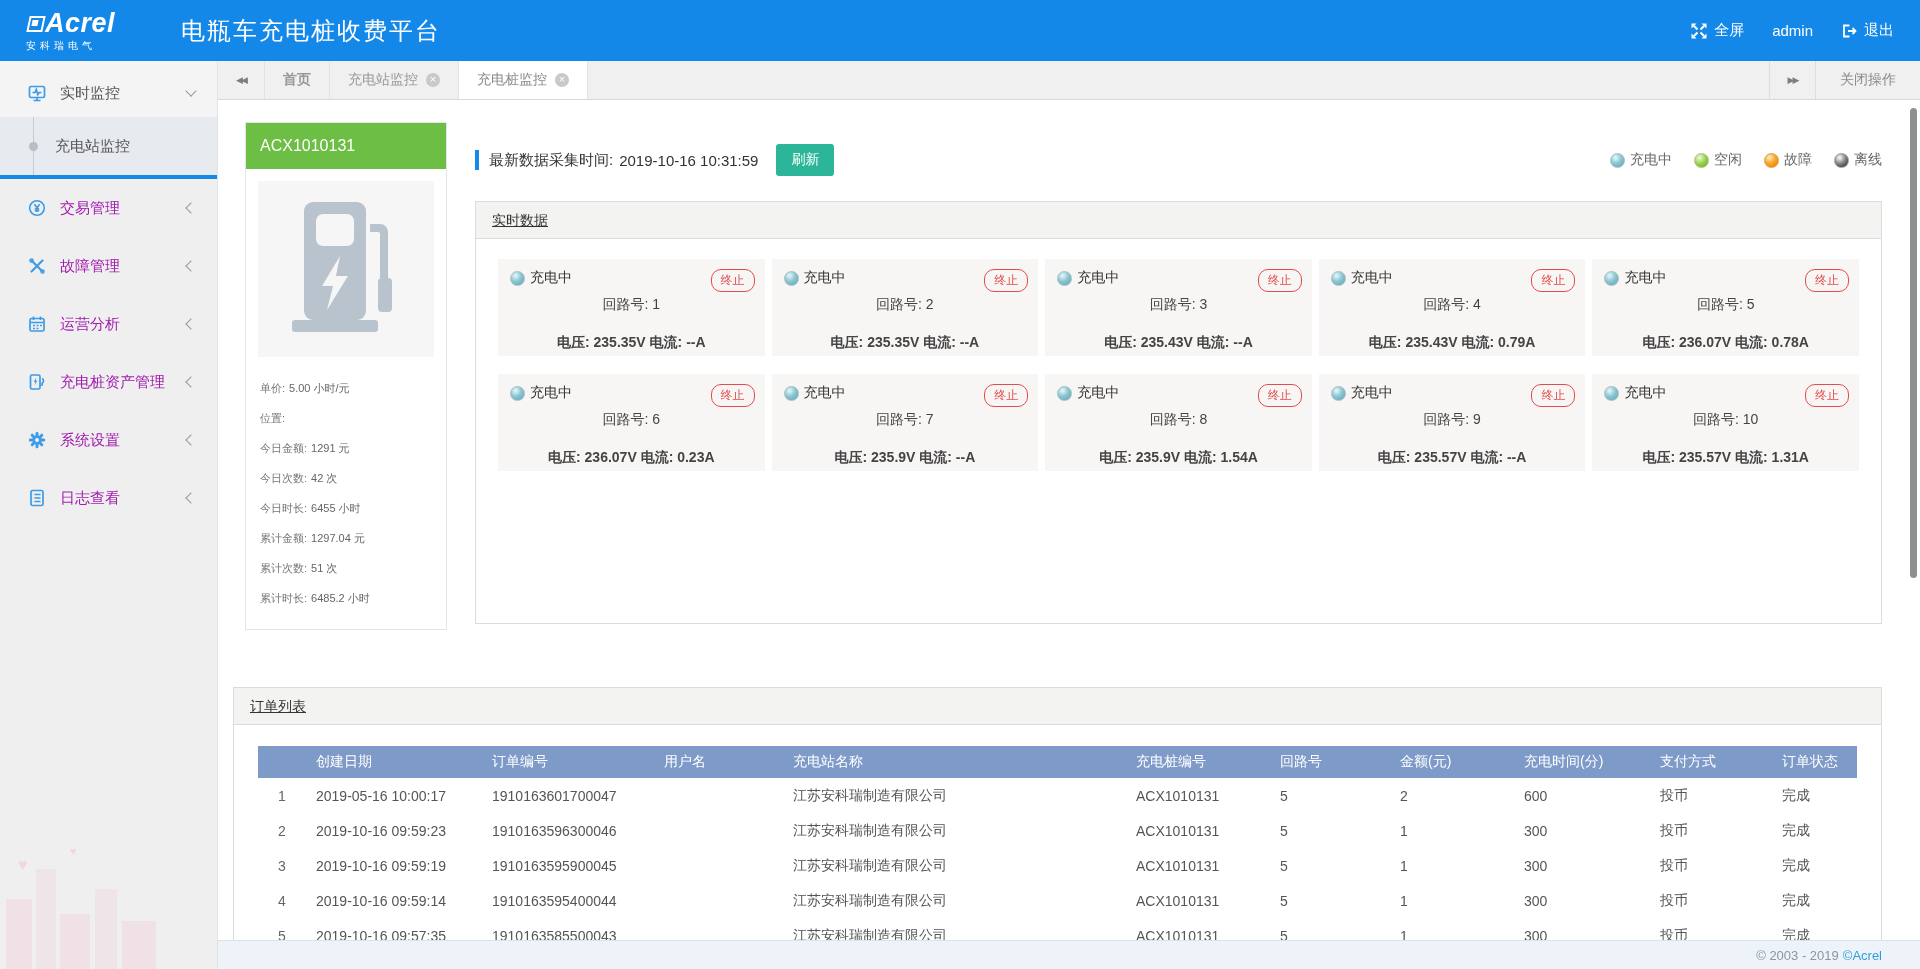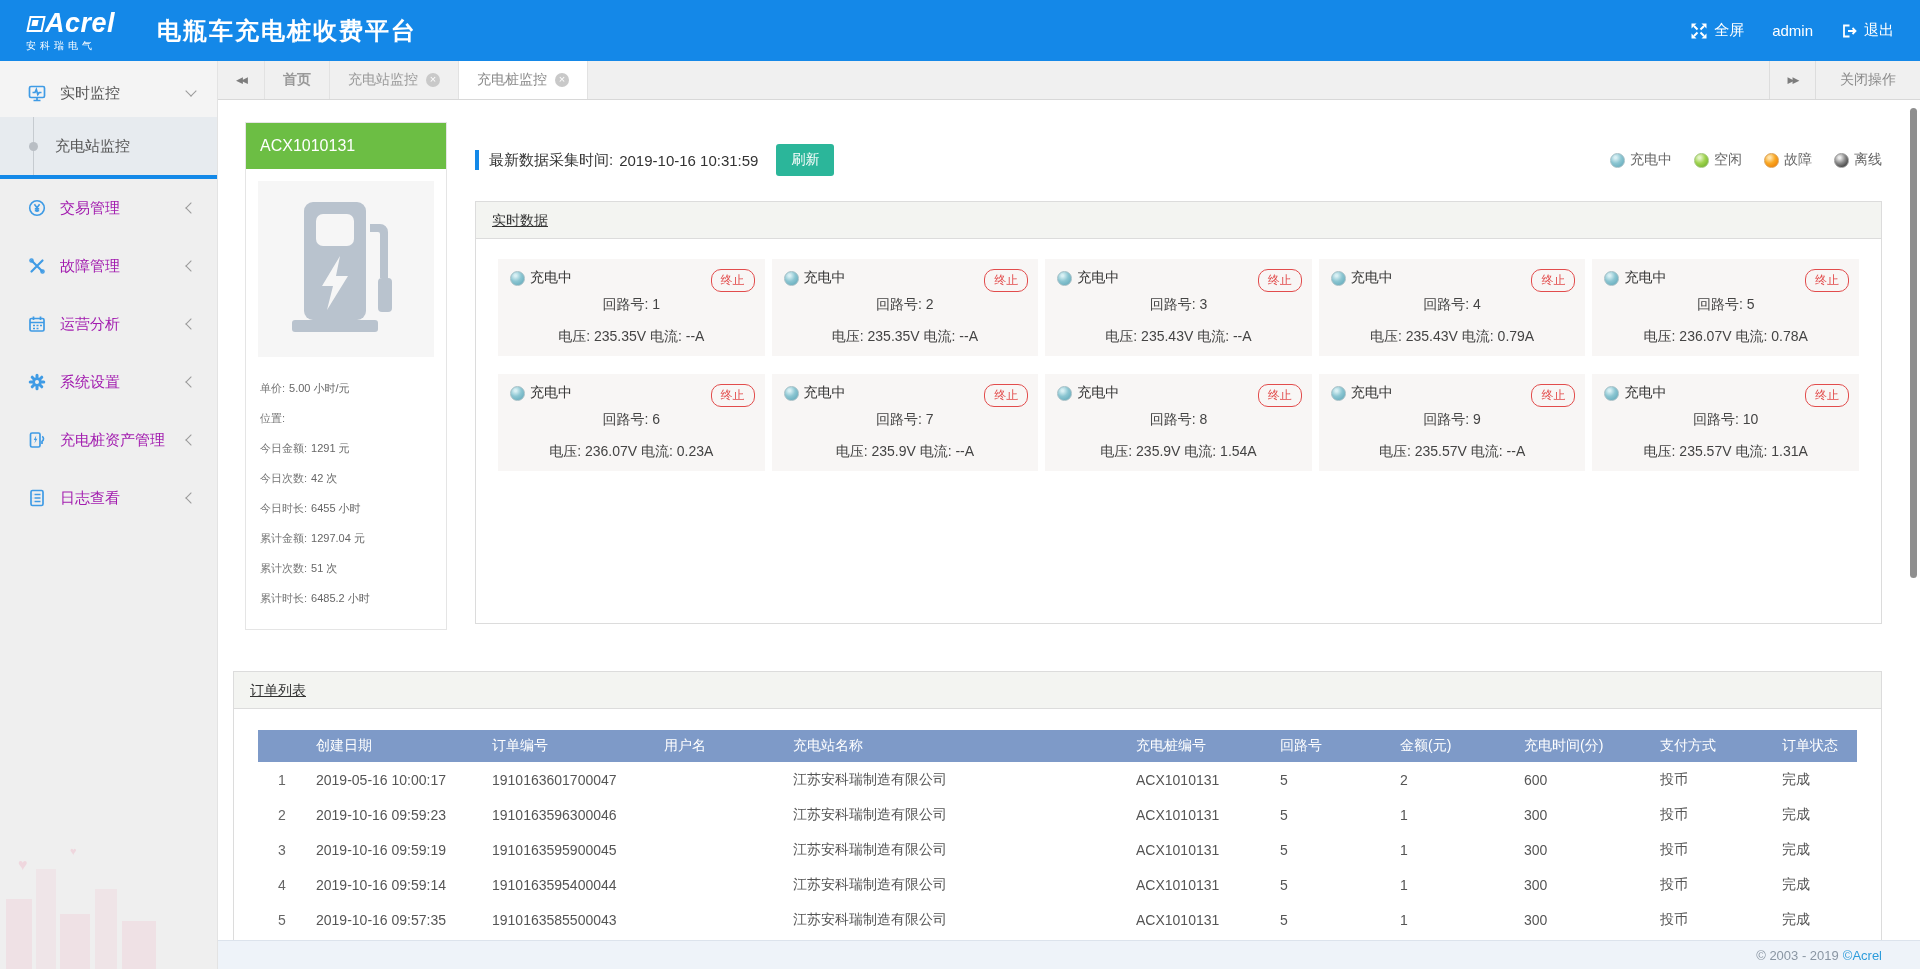--- a/index.html
+++ b/index.html
@@ -13,21 +13,21 @@
   .page{width:1920px;height:969px;display:flex;flex-direction:column;}
 
   
   .app-header{height:61px;background:var(--header-blue);display:flex;align-items:center;padding:0 26px;color:#fff;flex:0 0 61px;}
   .logo{display:flex;flex-direction:column;line-height:1;margin-right:14px;}
   .logo-main{display:flex;align-items:center;font-size:27px;font-weight:bold;font-style:italic;letter-spacing:.5px;}
   .logo-flag{width:16px;height:16px;margin-right:3px;position:relative;display:inline-block;}
   .logo-flag::before{content:"";position:absolute;left:2px;top:0;width:12px;height:12px;border:2.5px solid #fff;transform:skewX(-12deg);}
   .logo-flag::after{content:"";position:absolute;left:6px;top:4px;width:6px;height:6px;background:#fff;transform:skewX(-12deg);}
   .logo-sub{font-size:10px;letter-spacing:4px;margin-top:4px;white-space:nowrap;}
-  .app-title{font-size:24px;font-weight:bold;margin-left:28px;letter-spacing:2px;}
+  .app-title{font-size:24px;font-weight:normal;margin-left:52px;letter-spacing:2px;}
   .header-right{margin-left:auto;display:flex;align-items:center;gap:28px;font-size:15px;}
   .hbtn{display:flex;align-items:center;gap:7px;cursor:pointer;}
   .hicon{display:inline-flex;}
 
   
   .body-row{flex:1;display:flex;min-height:0;}
 
   
   .sidebar{width:218px;flex:0 0 218px;background:#EFEFEF;border-right:1px solid #E3E3E3;position:relative;overflow:hidden;}
   .menu-group{background:#F4F4F4;padding-top:8px;}
@@ -88,30 +88,30 @@
   .collect-time{margin-left:6px;}
   .refresh-btn{margin-left:18px;background:var(--refresh-teal);color:#fff;border:none;border-radius:3px;font-size:14px;padding:7px 15px;cursor:pointer;font-family:inherit;}
   .legend{margin-left:auto;display:flex;align-items:center;gap:22px;font-size:14px;color:#666;}
   .legend-item{display:flex;align-items:center;gap:5px;}
   .ldot{width:15px;height:15px;border-radius:50%;display:inline-block;}
   .dot-charging{background:radial-gradient(circle at 35% 28%, #d9f0f4 8%, #8cc6d2 45%, #63aabb 90%);border:1px solid #a4bfc6;}
   .dot-idle{background:radial-gradient(circle at 35% 28%, #e4f4c9 8%, #a0d44f 45%, #6faf2a 90%);border:1px solid #a4c77e;}
   .dot-fault{background:radial-gradient(circle at 35% 28%, #ffe4ad 8%, #f9a825 45%, #ef7c00 90%);border:1px solid #dba257;}
   .dot-offline{background:radial-gradient(circle at 35% 28%, #ececec 8%, #8a8a8a 45%, #2f2f2f 90%);border:1px solid #9a9a9a;}
 
-  .panel{border:1px solid #DCDCDC;background:#fff;}
+  .panel{border:1px solid #DCDCDC;background:#fff;margin-top:16px;}
   .panel-header{height:37px;line-height:36px;background:#F3F4F1;border-bottom:1px solid #DCDCDC;padding-left:16px;font-size:14px;color:#333;text-decoration:underline;}
   .realtime-panel{margin-top:24px;height:423px;}
   .channel-grid{display:grid;grid-template-columns:repeat(5,1fr);column-gap:7px;row-gap:18px;padding:20px 22px;}
   .channel-card{height:97px;background:#F8F6F5;position:relative;padding:10px 12px;}
   .ch-status{display:flex;align-items:center;gap:5px;font-size:14px;color:#333;}
   .ch-dot{width:15px;height:15px;border-radius:50%;}
   .stop-btn{position:absolute;top:10px;right:10px;border:1px solid var(--stop-red);color:var(--stop-red);background:transparent;border-radius:10px;font-size:12px;padding:2px 9px;cursor:pointer;font-family:inherit;}
   .ch-circuit{text-align:center;margin-top:9px;font-size:14px;color:#444;}
-  .ch-vi{text-align:center;margin-top:14px;font-size:14px;color:#444;}
+  .ch-vi{text-align:center;margin-top:20px;font-size:14px;color:#444;font-weight:bold;}
 
   
   .orders-panel{position:absolute;left:15px;top:571px;width:1649px;bottom:-2px;}
   .table-wrap{margin:21px 24px 0 24px;}
   table{width:100%;border-collapse:collapse;table-layout:fixed;font-size:14px;}
   thead th{background:var(--table-header-blue);color:#fff;font-weight:normal;height:32px;text-align:left;overflow:hidden;white-space:nowrap;}
   tbody td{height:35px;color:#555;text-align:left;overflow:hidden;white-space:nowrap;}
   td.idx{padding-left:20px;color:#666;}
 
   
@@ -217,41 +217,41 @@
             <rect x="3" y="4.5" width="14" height="12.5" rx="1.5"></rect>
             <path d="M3 8.5 H17 M6.5 2.5 V6 M13.5 2.5 V6 M6 11.5 H8 M9.5 11.5 H11.5 M13 11.5 H15 M6 14.5 H8 M9.5 14.5 H11.5"></path>
           </svg>
         </span>
         <span class="mi-label">运营分析</span>
         <span class="chev chev-left"></span>
       </div>
 
       <div class="menu-plain">
         <span class="micon">
+          <svg width="20" height="20" viewBox="0 0 20 20" fill="none" stroke="#3F9BE5" stroke-width="1.7">
+            <rect x="3.5" y="3" width="9.5" height="14" rx="1.5"></rect>
+            <polygon points="9.2,5.5 6.8,10 8.4,10 7.4,13.5 10.4,8.7 8.8,8.7" fill="#3F9BE5" stroke="none"></polygon>
+            <path d="M15 6.5 C17 6.8 17 10.5 15 10.8 M15 10.8 V14"></path>
+          </svg>
+        </span>
+        <span class="mi-label">充电桩资产管理</span>
+        <span class="chev chev-left"></span>
+      </div>
+
+      <div class="menu-plain">
+        <span class="micon">
           <svg width="20" height="20" viewBox="0 0 20 20">
             <g stroke="#3F9BE5" stroke-width="3" stroke-linecap="round">
               <path d="M10 3.2 V16.8 M3.2 10 H16.8 M5.2 5.2 L14.8 14.8 M14.8 5.2 L5.2 14.8"></path>
             </g>
             <circle cx="10" cy="10" r="4.6" fill="#3F9BE5"></circle>
             <circle cx="10" cy="10" r="2" fill="#EFEFEF"></circle>
           </svg>
         </span>
         <span class="mi-label">系统设置</span>
-        <span class="chev chev-left"></span>
-      </div>
-
-      <div class="menu-plain">
-        <span class="micon">
-          <svg width="20" height="20" viewBox="0 0 20 20" fill="none" stroke="#3F9BE5" stroke-width="1.7">
-            <rect x="3.5" y="3" width="9.5" height="14" rx="1.5"></rect>
-            <polygon points="9.2,5.5 6.8,10 8.4,10 7.4,13.5 10.4,8.7 8.8,8.7" fill="#3F9BE5" stroke="none"></polygon>
-            <path d="M15 6.5 C17 6.8 17 10.5 15 10.8 M15 10.8 V14"></path>
-          </svg>
-        </span>
-        <span class="mi-label">充电桩资产管理</span>
         <span class="chev chev-left"></span>
       </div>
 
       <div class="menu-plain">
         <span class="micon">
           <svg width="20" height="20" viewBox="0 0 20 20" fill="none" stroke="#3F9BE5" stroke-width="1.7">
             <rect x="4" y="2.5" width="12" height="15" rx="1.5"></rect>
             <path d="M7.5 6.5 H13.5 M7.5 10 H13.5 M7.5 13.5 H13.5" stroke-width="1.4"></path>
             <path d="M5.9 6.5 H6.1 M5.9 10 H6.1 M5.9 13.5 H6.1" stroke-width="1.8"></path>
           </svg>

